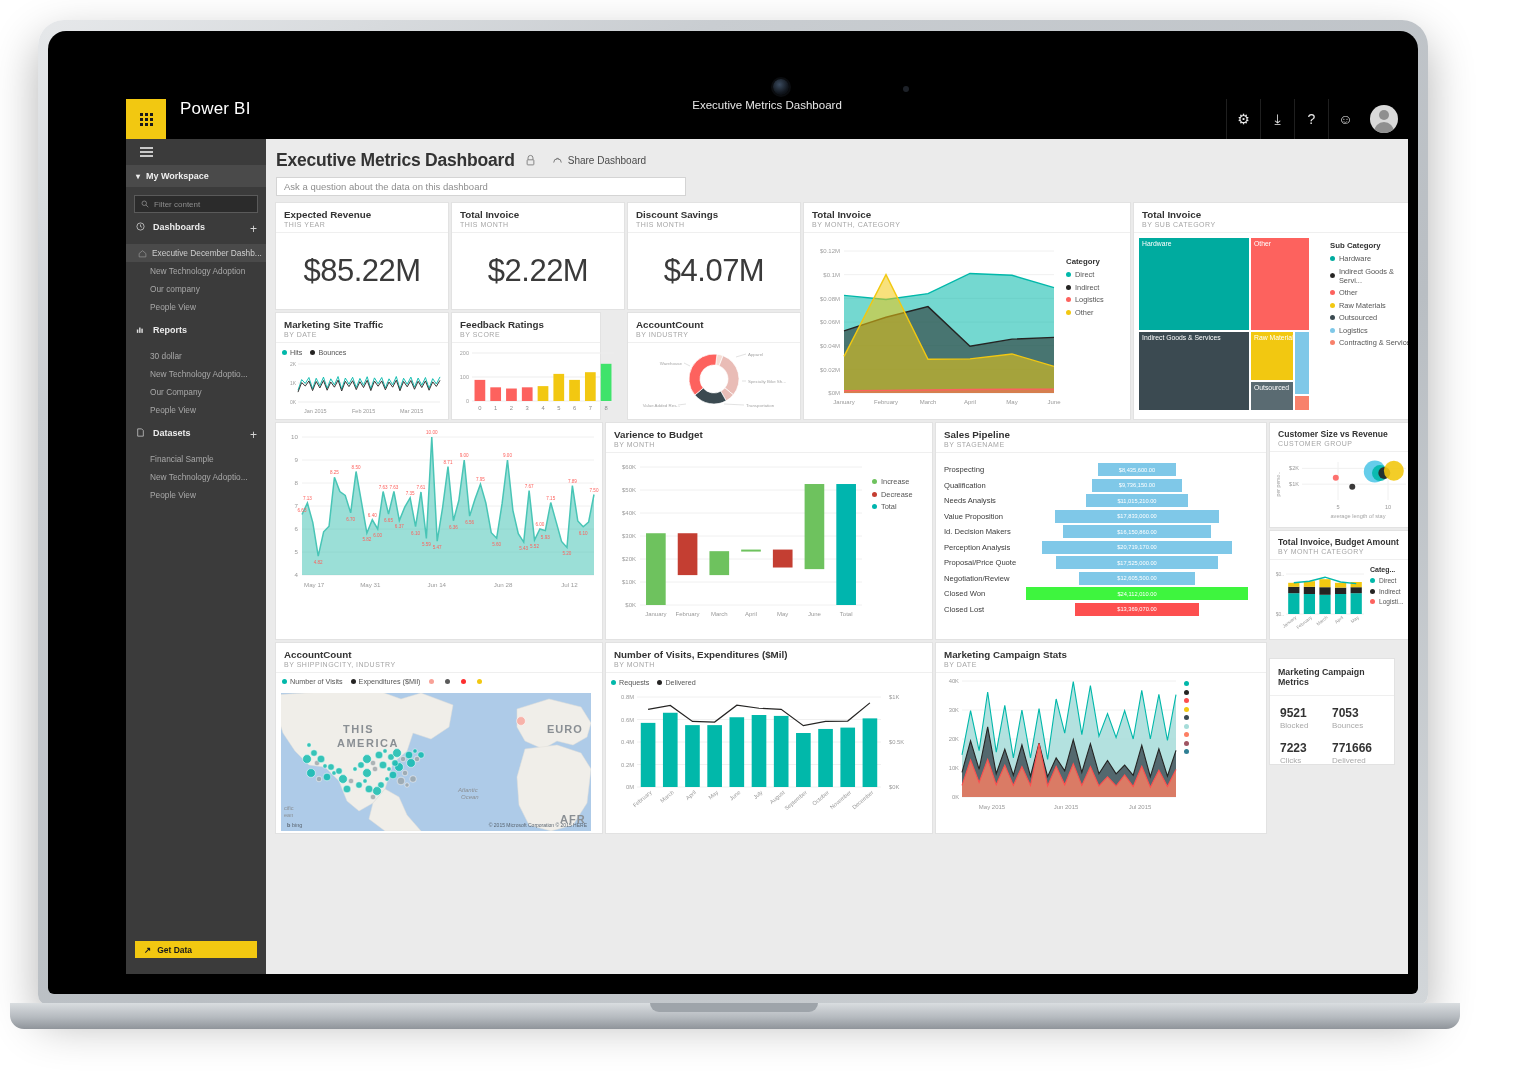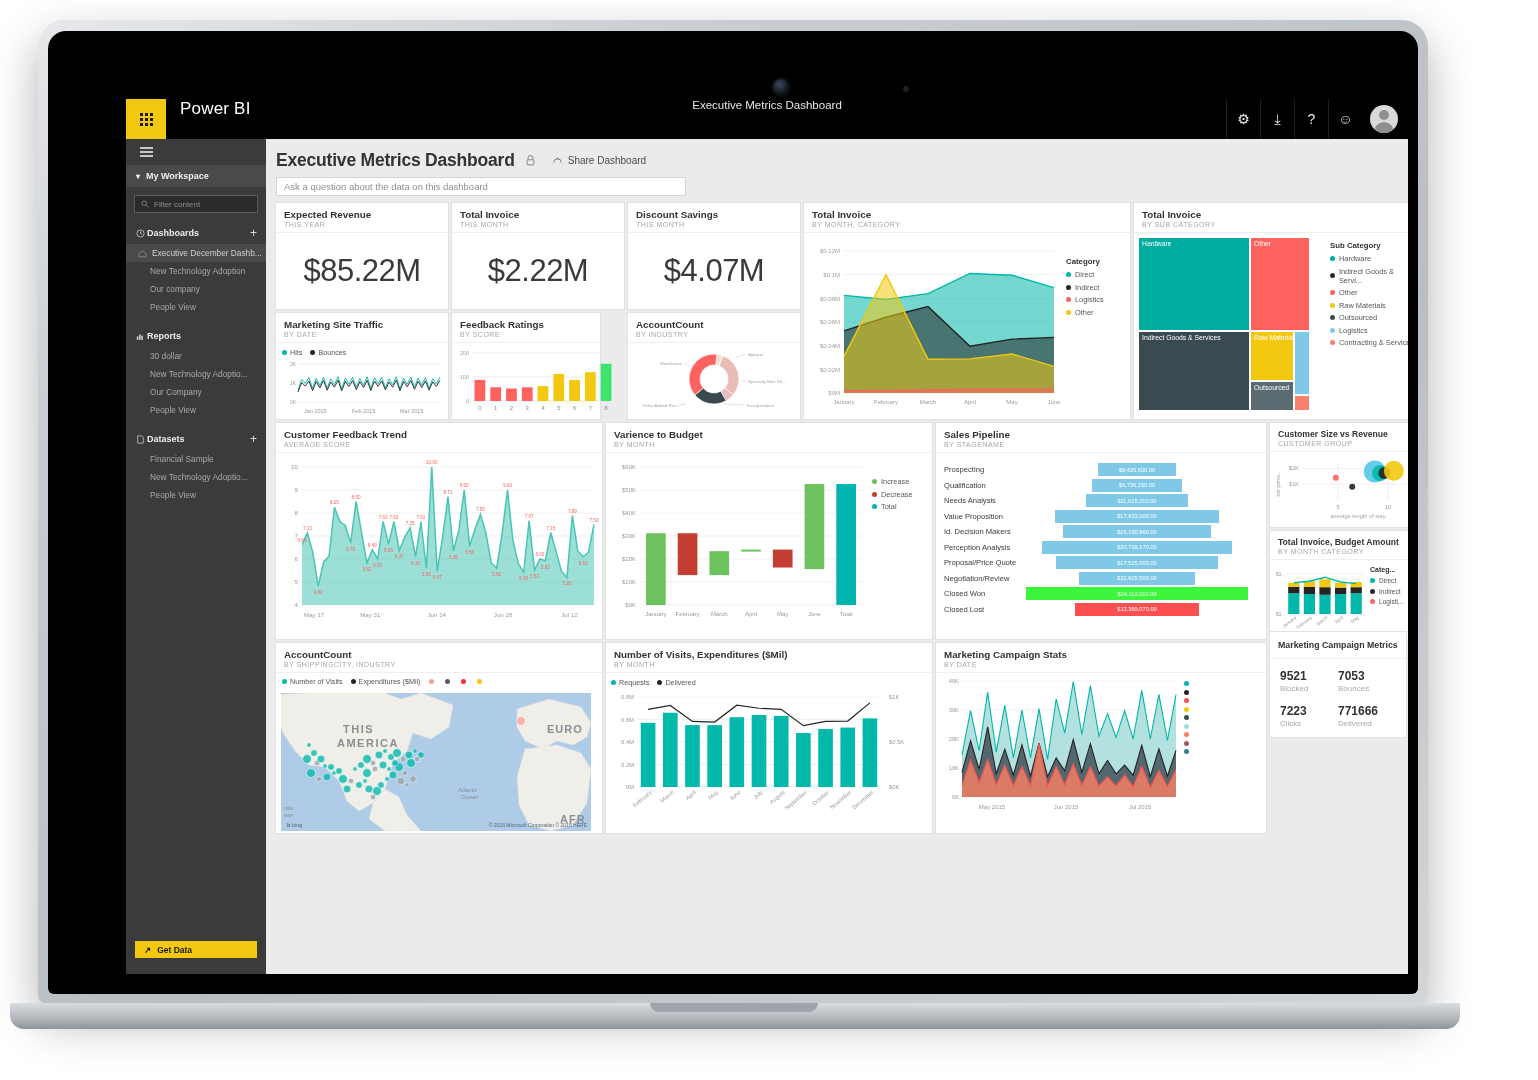--- a/index.html
+++ b/index.html
@@ -113,22 +113,22 @@
   #workspace {
     height: 22px; background:#4a4a4a; display:flex; align-items:center;
     padding-left: 10px; font-weight: bold; font-size: 9px; color:#efefef;
   }
   .chev { margin-right:6px; font-size:8px; }
   #filterbox {
     margin: 8px 8px 0 8px; height: 18px; background:#2b2b2b; border:1px solid #5a5a5a;
     display:flex; align-items:center; padding-left:6px; gap:5px; color:#8d8d8d; font-size:8px;
   }
   .nav-section {
-    display:flex; align-items:center; padding: 0 9px 0 10px; height: 22px;
-    margin-top: 9px; font-weight:bold; color:#ececec; font-size:9px; gap:2px;
+    display:flex; padding: 0 9px 0 10px; height: 22px;
+    margin-top: 9px; font-weight:bold; color:#ececec; font-size:9px; gap:8px;
   }
   .nav-section .plus { margin-left:auto; font-size:12px; color:#d6d6d6; font-weight:normal; }
   .nav-item {
     height: 18px; display:flex; align-items:center; padding-left: 24px;
     color:#a8a8a8; font-size:8.3px;
   }
   .nav-item.active { background:#4a4a4a; color:#cfcfcf; padding-left:12px; gap:5px; }
   .sec-icon { width:9px; height:9px; display:inline-block; position:relative; }
   #getdata {
     position:absolute; left:9px; bottom:16px; width:122px; height:17px; background:#f2c811;
@@ -568,24 +568,20 @@
                     </div>
                   <div class="li">
                       <i class="dot" style="background:#f8816b"></i>
                       <span>Contracting &amp; Services</span>
                     </div>
                 </div>
               </div>
             </div>
 
             <div class="tile" style="left:0;top:220px;width:326px;height:216px">
-              <div class="tile-head">
-                <div class="tile-title">Customer Feedback Trend</div>
-                <div class="tile-sub">AVERAGE SCORE</div>
-              </div>
               <div class="tile-body" style="height:186px">
                 <svg id="svg-cft" width="326" height="186">
                     <line x1="26" y1="152" x2="318" y2="152" stroke="#f0f0f0" stroke-width="1"></line>
                     <text x="22" y="154.4" font-size="6.2" fill="#9a9a9a" text-anchor="end" font-family="&quot;Liberation Sans&quot;, sans-serif">4</text>
                     <line x1="26" y1="129" x2="318" y2="129" stroke="#f0f0f0" stroke-width="1"></line>
                     <text x="22" y="131.4" font-size="6.2" fill="#9a9a9a" text-anchor="end" font-family="&quot;Liberation Sans&quot;, sans-serif">5</text>
                     <line x1="26" y1="106" x2="318" y2="106" stroke="#f0f0f0" stroke-width="1"></line>
                     <text x="22" y="108.4" font-size="6.2" fill="#9a9a9a" text-anchor="end" font-family="&quot;Liberation Sans&quot;, sans-serif">6</text>
                     <line x1="26" y1="83" x2="318" y2="83" stroke="#f0f0f0" stroke-width="1"></line>
                     <text x="22" y="85.4" font-size="6.2" fill="#9a9a9a" text-anchor="end" font-family="&quot;Liberation Sans&quot;, sans-serif">7</text>
@@ -1084,21 +1080,21 @@
                       <span></span>
                     </div>
                   <div class="li">
                       <i class="dot" style="background:#2f7f94"></i>
                       <span></span>
                     </div>
                 </div>
               </div>
             </div>
 
-            <div class="tile" style="left:994px;top:429px;width:136px;height:105px">
+            <div class="tile" style="left:994px;top:456px;width:124px;height:105px">
               <div class="tile-head" style="border-bottom:1px solid #efefef;padding:8px">
                 <div class="tile-title" style="font-size:8.8px">Marketing Campaign Metrics</div>
               </div>
               <div class="tile-body mm" style="height:72px;padding:10px 10px 0 10px">
                 <div class="cell">
                   <div class="num">9521</div>
                   <div class="lbl">Blocked</div>
                 </div>
                 <div class="cell">
                   <div class="num">7053</div>

